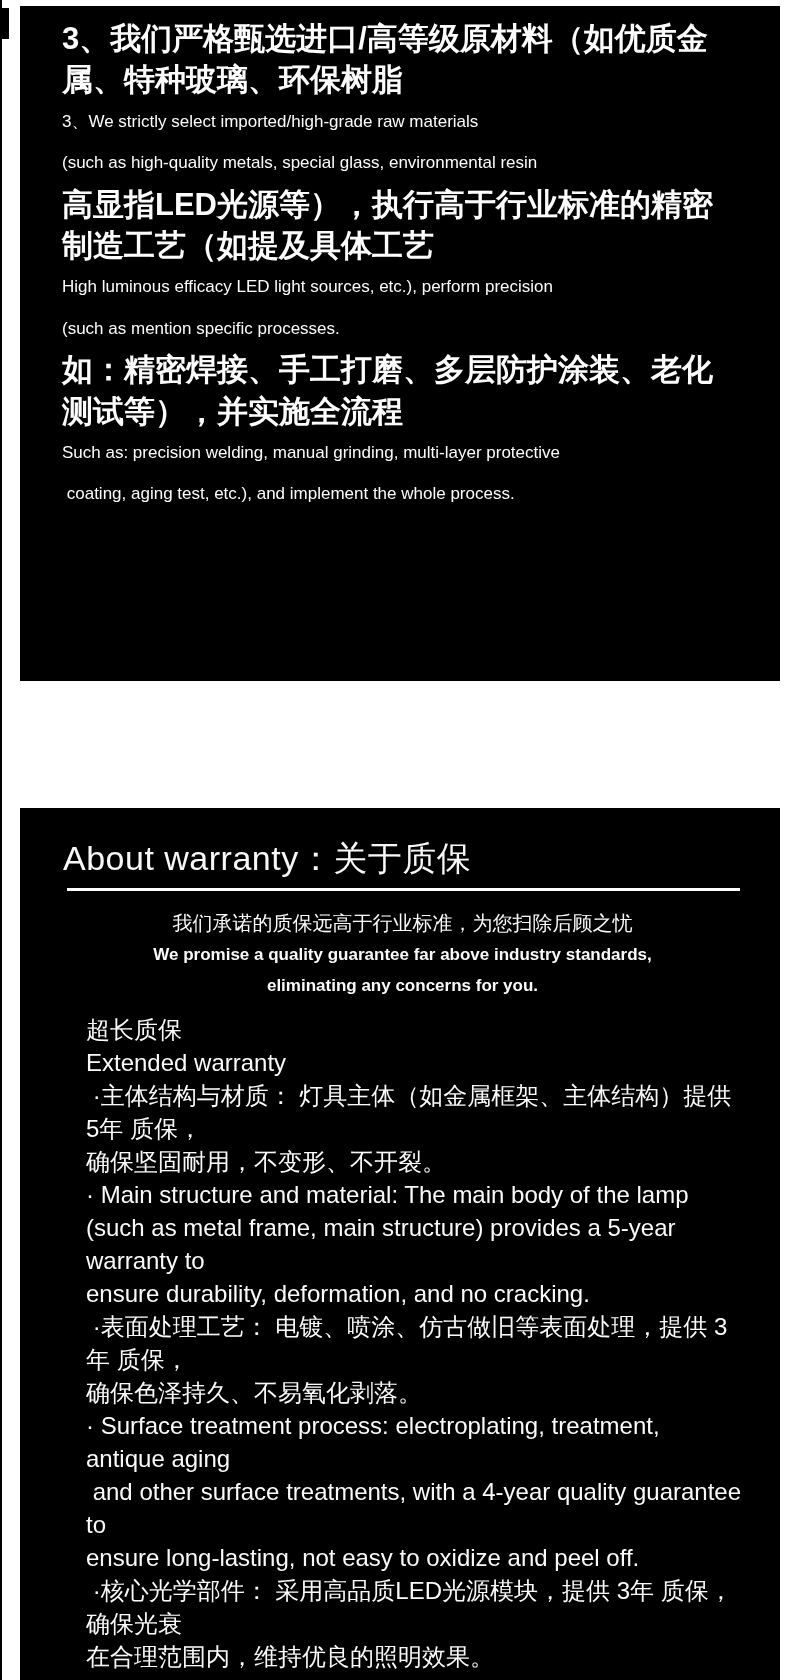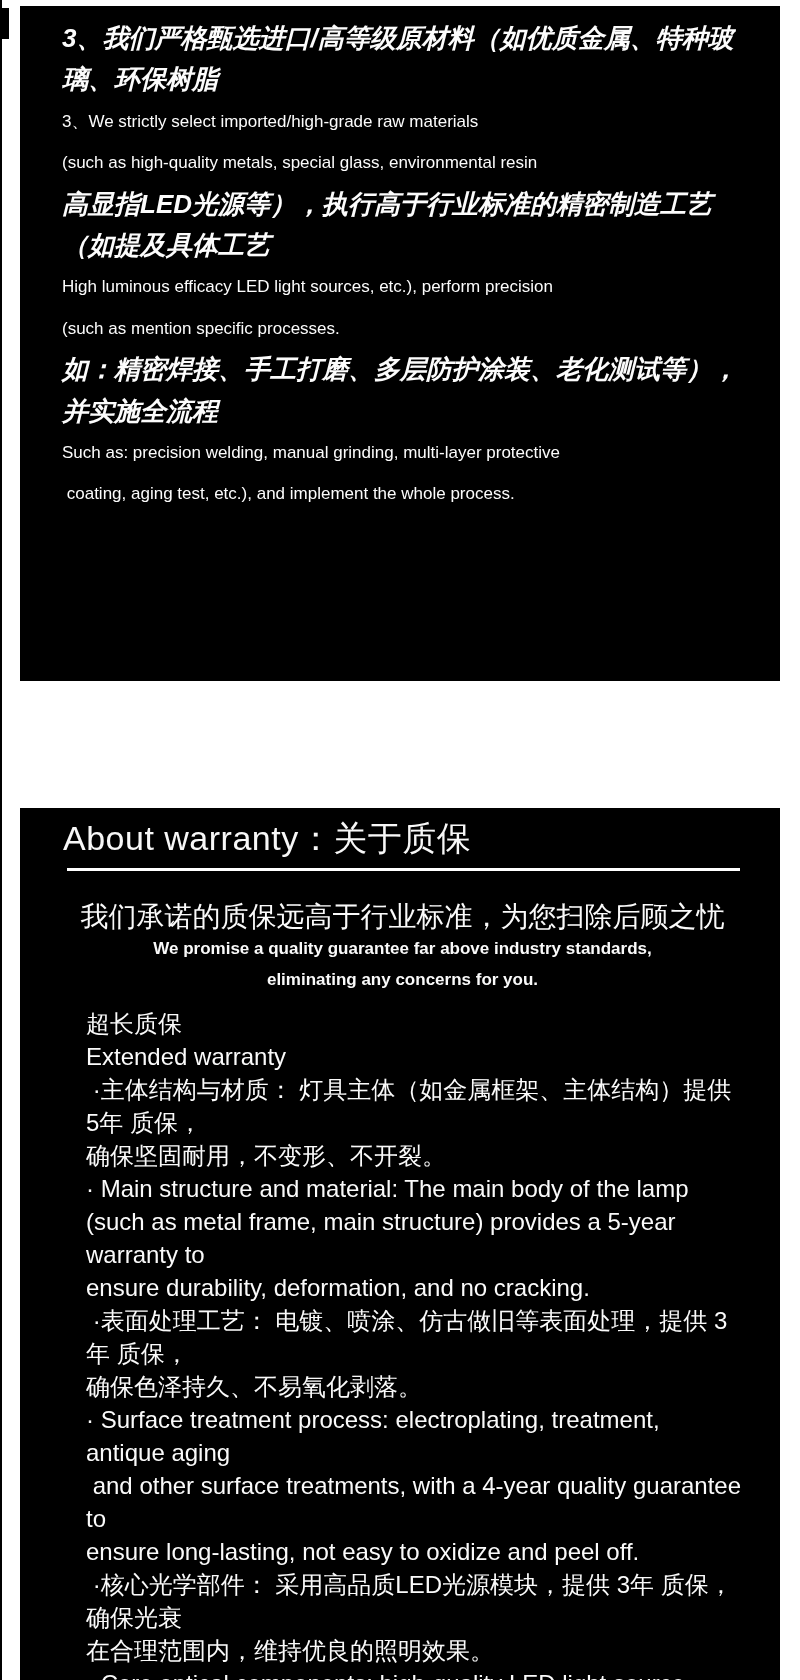--- a/index.html
+++ b/index.html
@@ -5,25 +5,25 @@
   html,body{margin:0;padding:0;background:#ffffff;}
   .page{position:relative;width:800px;height:1680px;background:#ffffff;overflow:hidden;
         font-family:"Liberation Sans","DejaVu Sans",sans-serif;}
   .edge-line{position:absolute;left:0;top:0;width:2px;height:1680px;background:#000;}
   .edge-notch{position:absolute;left:0;top:8px;width:9px;height:31px;background:#000;}
   .panel{position:absolute;left:20px;width:760px;background:#000000;color:#ffffff;
          overflow:hidden;box-sizing:border-box;}
   .panel-materials{top:6px;height:675px;padding:12px 38px 0 42px;}
   .panel-warranty{top:808px;height:872px;padding:0 38px 0 43px;}
   .m-line{font-size:17px;line-height:41.4px;white-space:pre-wrap;color:#fcfcfc;}
-  .m-line.zh{font-weight:700;font-size:26px;font-style:italic;}
+  .m-line.zh{font-weight:700;font-size:31px;}
   .w-title{font-size:34px;line-height:44px;font-weight:400;letter-spacing:0.5px;
-           margin-top:8px;color:#f7f7f7;}
+           margin-top:28px;color:#f7f7f7;}
   .w-divider{height:3px;width:673px;margin-left:4px;margin-top:8px;background:#ffffff;}
-  .w-sub-zh{font-size:28px;line-height:32px;margin-top:30px;text-align:center;
+  .w-sub-zh{font-size:20px;line-height:32px;margin-top:16px;text-align:center;
             font-weight:400;color:#fafafa;}
   .w-sub-en{font-size:17px;line-height:31px;text-align:center;font-weight:700;color:#fafafa;}
   .w-body{margin-top:12px;}
   .w-line{font-size:24px;line-height:33px;white-space:pre-wrap;color:#fafafa;margin-left:23px;}
   .w-line.zh{font-weight:400;}
 </style>
 </head>
 <body>
 
 <div class="page">

